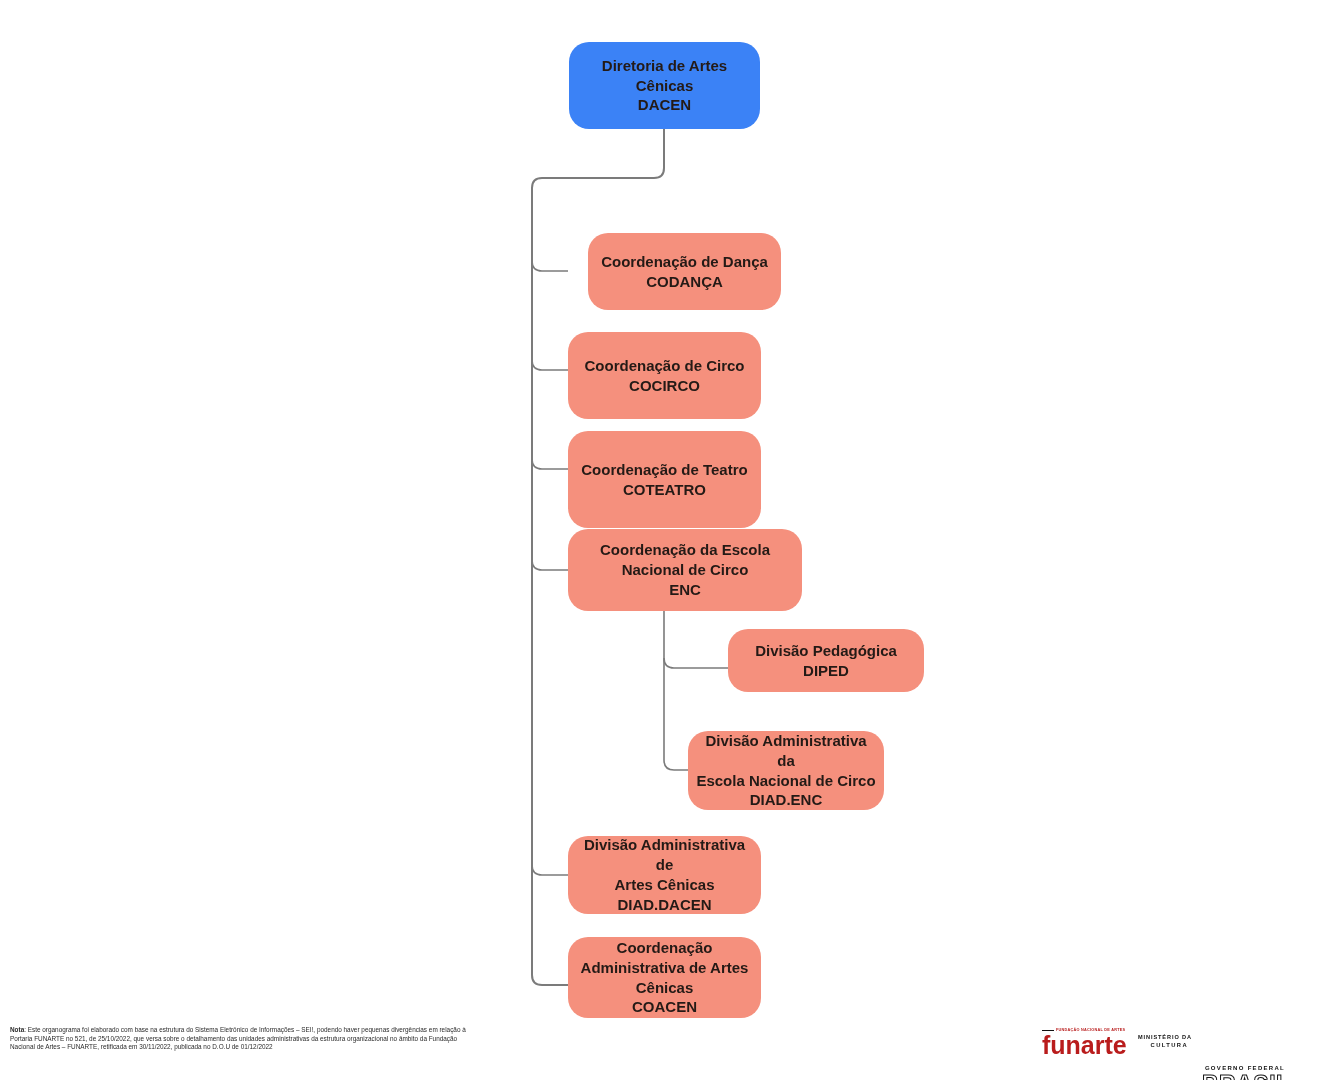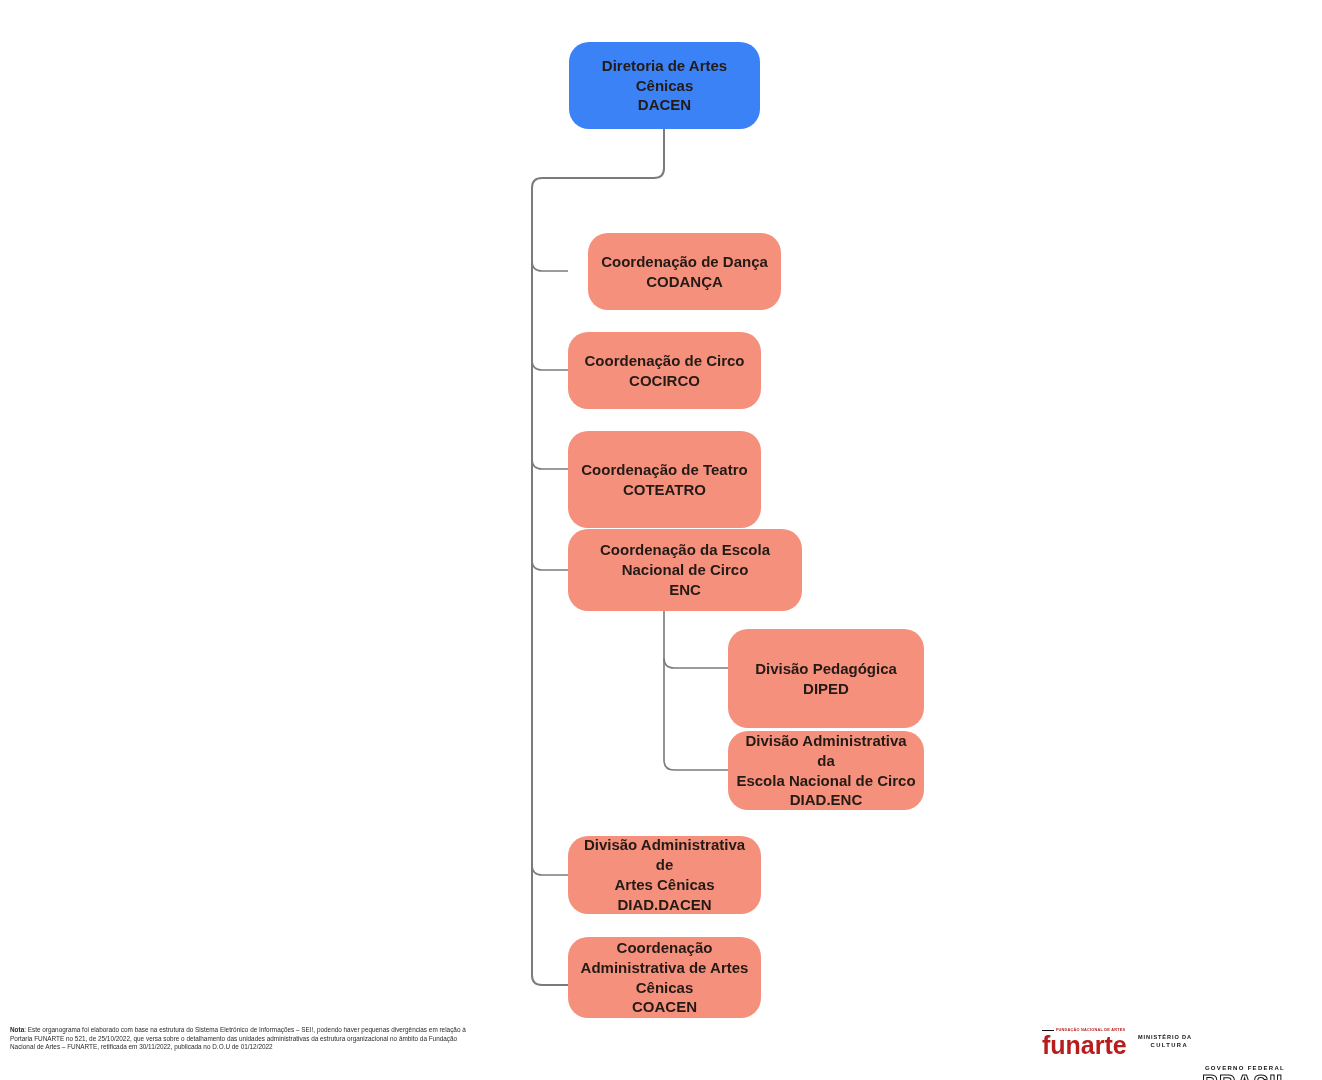--- a/index.html
+++ b/index.html
@@ -14,25 +14,25 @@
 
   
   .node{
     position:absolute;display:flex;align-items:center;justify-content:center;
     text-align:center;border-radius:20px;background:#f5907d;
     font-weight:bold;font-size:15px;line-height:1.32;color:#241a16;
     white-space:pre-line;padding:0 8px;box-sizing:border-box;
   }
   .n-root      {background:#3b82f6;left:569px;top:42px; width:191px;height:87px;}
   .n-codanca   {left:568px;top:233px;width:193px;height:77px;margin-left:20px;}
-  .n-cocirco   {left:568px;top:332px;width:193px;height:77px;}
+  .n-cocirco   {left:568px;top:332px;width:193px;height:87px;}
   .n-coteatro  {left:568px;top:431px;width:193px;height:97px;}
   .n-enc       {left:568px;top:529px;width:234px;height:82px;}
-  .n-diped     {left:728px;top:629px;width:196px;height:99px;}
-  .n-diadenc   {left:728px;top:731px;width:196px;height:79px;}
+  .n-diped     {left:728px;top:629px;width:196px;height:63px;}
+  .n-diadenc   {left:688px;top:731px;width:196px;height:79px;}
   .n-diaddacen {left:568px;top:836px;width:193px;height:78px;}
   .n-coacen    {left:568px;top:937px;width:193px;height:81px;}
 
   
   .footnote{
     position:absolute;left:10px;top:1026px;width:456px;
     font-size:6.4px;line-height:1.35;color:#2a2a2a;
   }
   .footnote b{font-weight:bold;}
 

